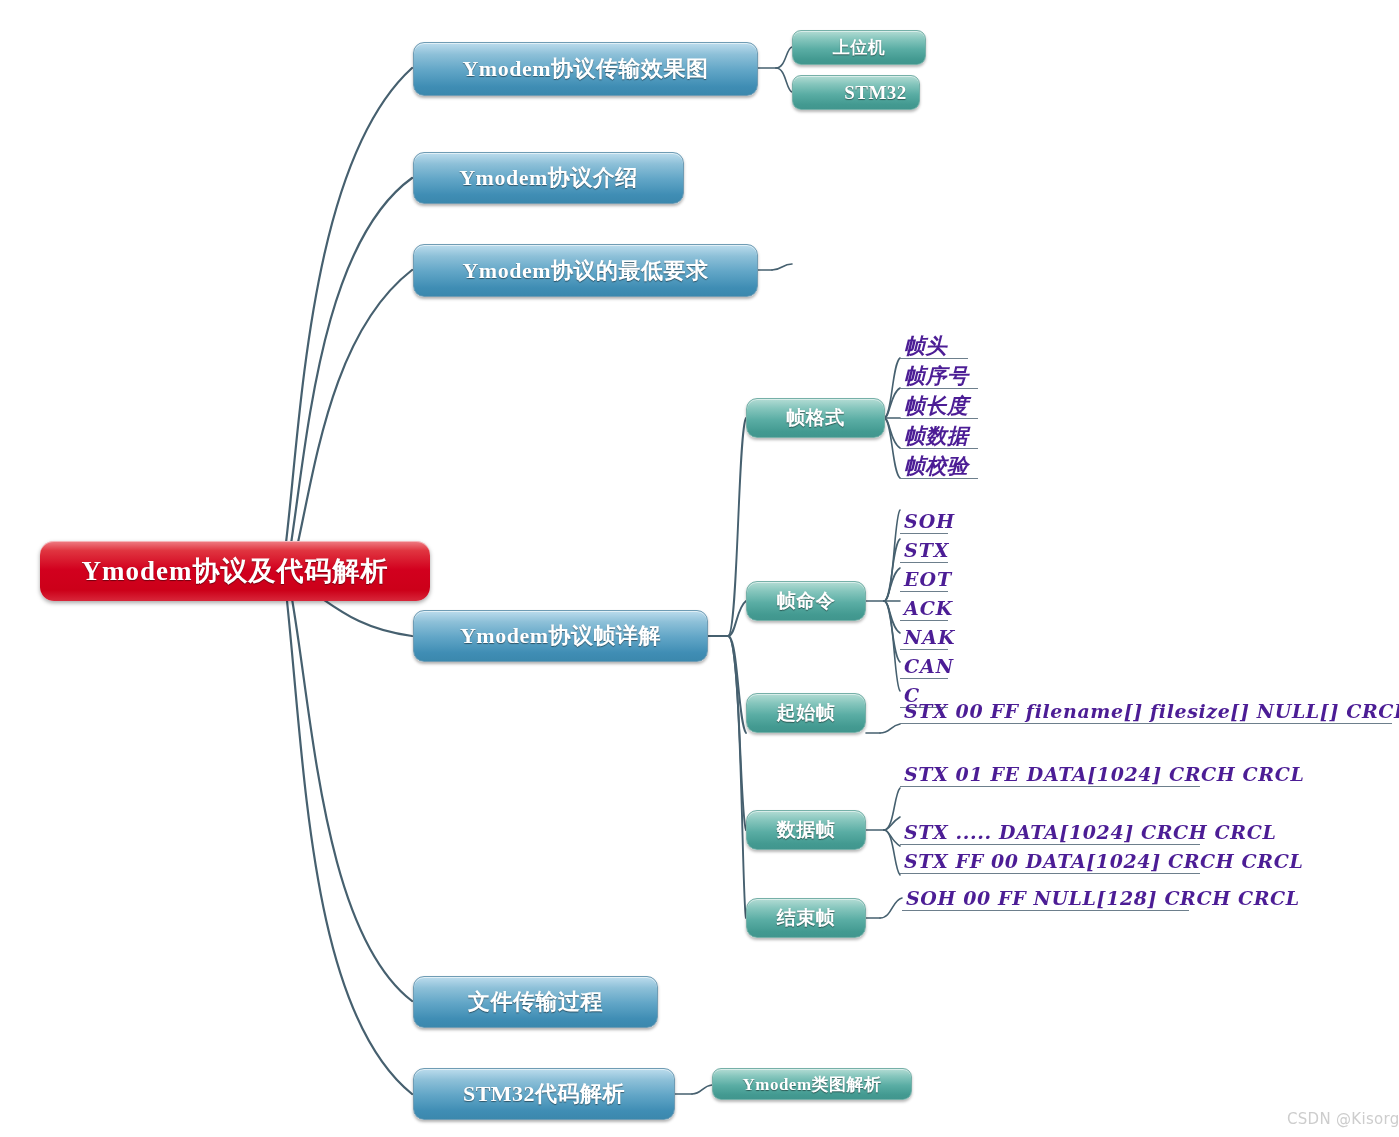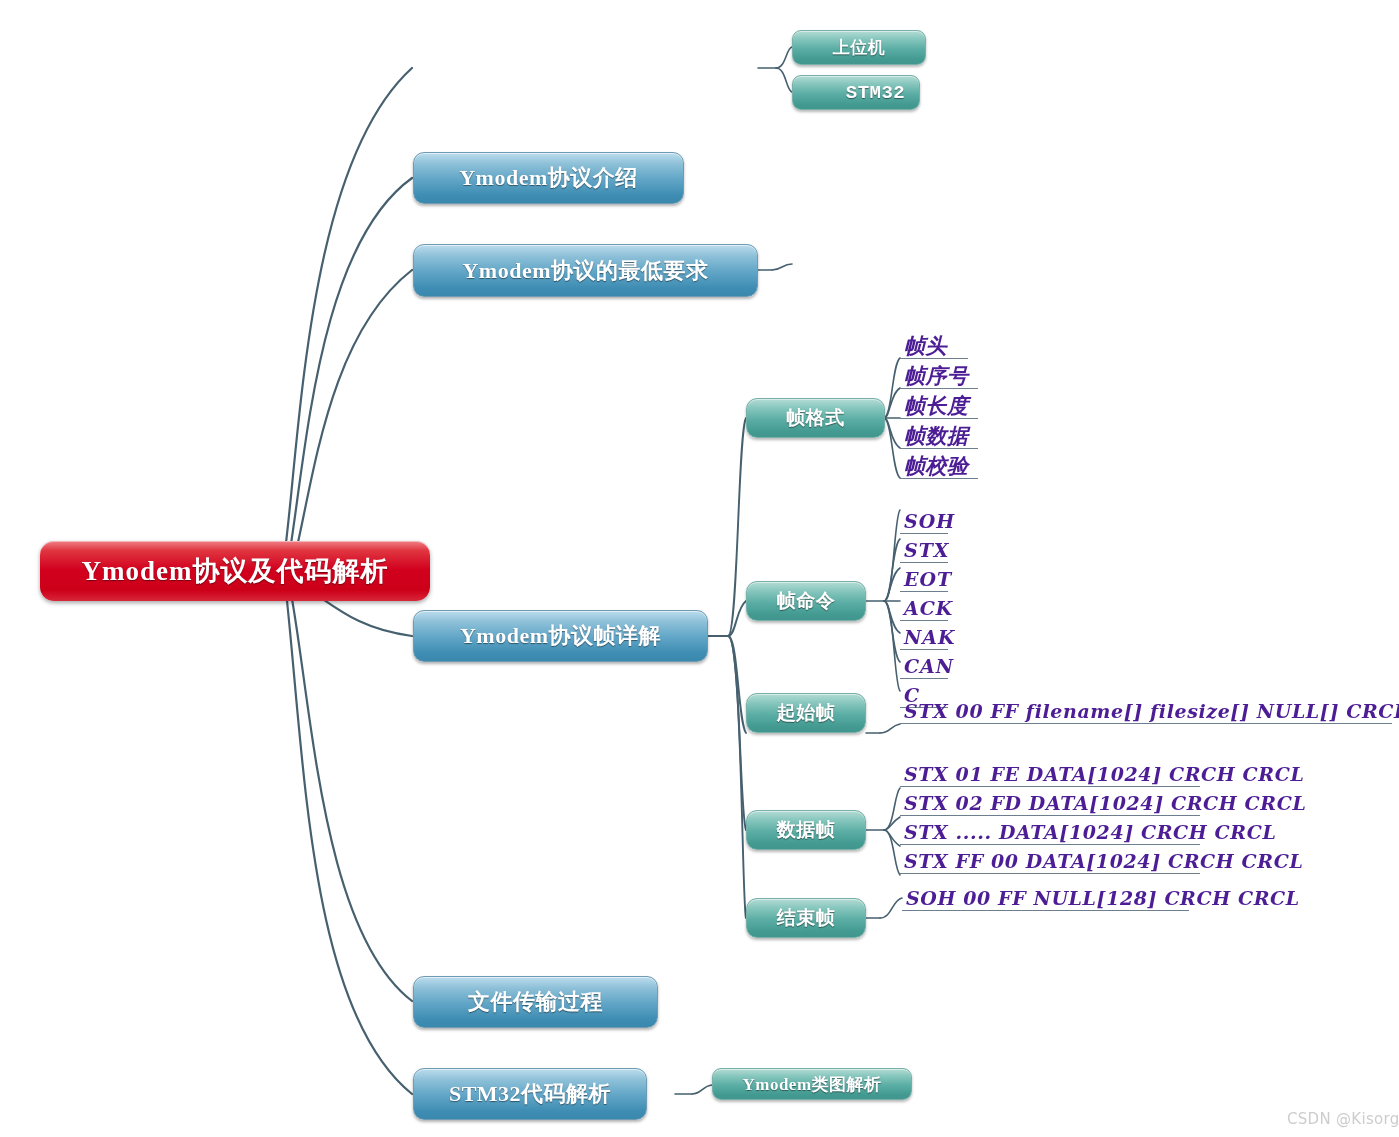--- a/index.html
+++ b/index.html
@@ -76,21 +76,21 @@
         #439a91 86%,
         #41968e 100%);
     border: 1px solid #76b0a8;
     box-shadow: 0 2px 3px rgba(0,0,0,.28), inset 0 1px 0 rgba(255,255,255,.5);
     font-size: 19px;
     font-weight: 700;
   }
 
   .node.green.small { font-size: 17px; border-radius: 9px; }
   .node.green.wide  { font-size: 17px; letter-spacing: 0; }
-  .node.green.sans  { font-family: Liberation Mono, monospace; font-size: 19px; padding-left: 39px; }
+  .node.green.sans  { font-family: Liberation Serif, serif; font-size: 19px; padding-left: 39px; }
 
   
   .leaf {
     position: absolute;
     box-sizing: border-box;
     color: #4c1d95;
     white-space: nowrap;
     border-bottom: 1.6px solid #6d7f8c;
     padding: 0 2px 1px 4px;
     font-weight: 700;
@@ -201,38 +201,41 @@
     <g fill="none" stroke="#46606f" stroke-width="1.6" stroke-linecap="round">
       <path d="M675,1094 L692,1094"></path>
       <path d="M692,1094 C702,1094 702,1086 712,1085"></path>
     </g>
   </svg>
 
   <div class="node root" style="left:40px; top:541px; width:390px; height:60px;">
     <span>Ymodem协议及代码解析</span>
   </div>
 
+  <div class="node blue" style="left:413px; top:42px; width:345px; height:54px;">
+    <span>Ymodem协议传输效果图</span>
+  </div>
 
   <div class="node blue" style="left:413px; top:152px; width:271px; height:52px;">
     <span>Ymodem协议介绍</span>
   </div>
 
   <div class="node blue" style="left:413px; top:610px; width:295px; height:52px;">
     <span>Ymodem协议帧详解</span>
   </div>
 
   <div class="node blue" style="left:413px; top:244px; width:345px; height:53px;">
     <span>Ymodem协议的最低要求</span>
   </div>
 
   <div class="node blue" style="left:413px; top:976px; width:245px; height:52px;">
     <span>文件传输过程</span>
   </div>
 
-  <div class="node blue" style="left:413px; top:1068px; width:234px; height:52px;text-align:right;">
+  <div class="node blue" style="left:413px; top:1068px; width:262px; height:52px;text-align:right;">
     <span>STM32代码解析</span>
   </div>
 
   <div class="node green small" style="left:792px; top:30px; width:134px; height:35px;">
     <span>上位机</span>
   </div>
 
   <div class="node green small sans" style="left:792px; top:75px; width:128px; height:35px;">
     <span>STM32</span>
   </div>
@@ -272,21 +275,20 @@
   <div class="leaf cmd" style="left:900px; top:521px; width:48px;">STX</div>
   <div class="leaf cmd" style="left:900px; top:550px; width:48px;">EOT</div>
   <div class="leaf cmd" style="left:900px; top:579px; width:48px;">ACK</div>
   <div class="leaf cmd" style="left:900px; top:608px; width:48px;">NAK</div>
   <div class="leaf cmd" style="left:900px; top:637px; width:48px;">CAN</div>
   <div class="leaf cmd" style="left:900px; top:666px; width:48px;">C</div>
 
   <div class="leaf mono" style="left:900px; top:702px; width:492px;">STX 00 FF filename[] filesize[] NULL[] CRCH CRCL</div>
 
   <div class="leaf mono" style="left:900px; top:765px; width:300px;">STX 01 FE DATA[1024] CRCH CRCL</div>
-  <div class="leaf mono" style="left:900px; top:794px; width:300px;">STX 02 FD DATA[1024] CRCH CRCL</div>
   <div class="leaf mono" style="left:900px; top:823px; width:300px;">STX ..... DATA[1024] CRCH CRCL</div>
   <div class="leaf mono" style="left:900px; top:852px; width:300px;">STX FF 00 DATA[1024] CRCH CRCL</div>
 
   <div class="leaf mono" style="left:902px; top:889px; width:287px;">SOH 00 FF NULL[128] CRCH CRCL</div>
 
   <div class="watermark" style="left:1287px; top:1110px;">CSDN @Kisorge</div>
 
 </div>
 
 </body></html>

